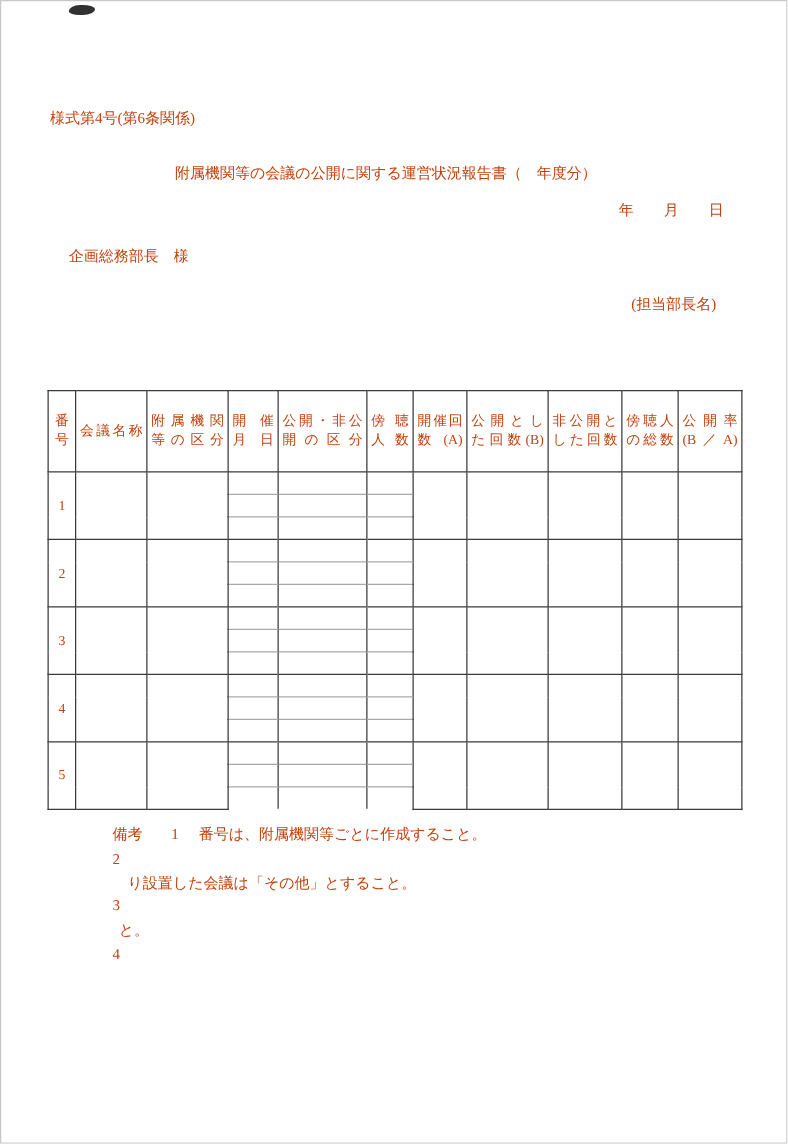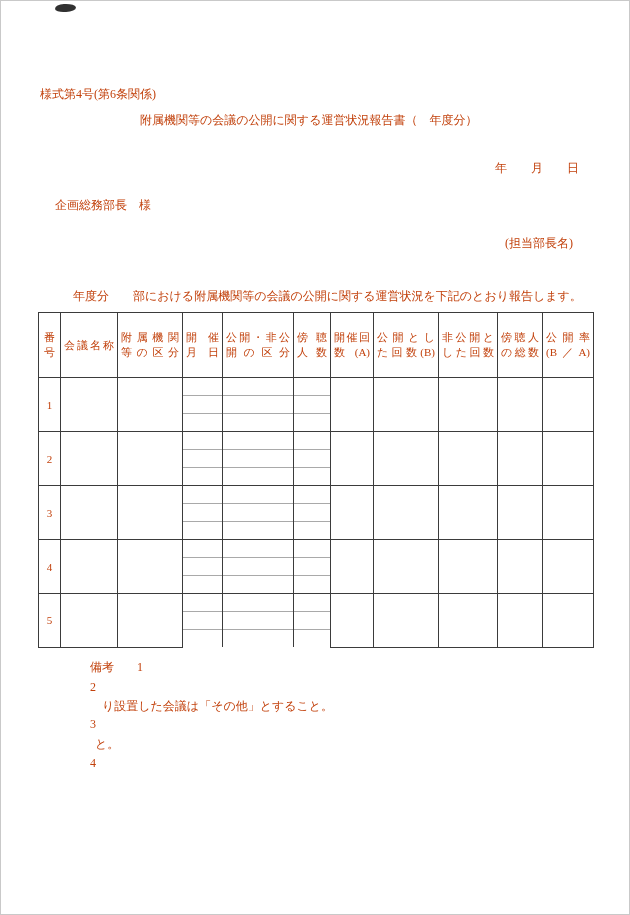--- a/index.html
+++ b/index.html
@@ -36,29 +36,28 @@
 </style>
 </head>
 <body>
 
 <div class="page">
 
   <div class="artifact"></div>
 
   <div class="abs fs12" style="left:40px;top:87px;">様式第4号(第6条関係)</div>
 
-  <div class="abs fs12" style="left:140px;top:113px;">附属機関等の会議の公開に関する運営状況報告書（　年度分）</div>
+  <div class="abs fs12" style="left:140px;top:131px;">附属機関等の会議の公開に関する運営状況報告書（　年度分）</div>
 
   <div class="abs fs12" style="left:495px;top:161px;">年　　月　　日</div>
 
   <div class="abs fs12" style="left:55px;top:198px;">企画総務部長　様</div>
 
   <div class="abs fs12" style="left:505px;top:236px;">(担当部長名)</div>
 
-  <div class="abs fs12" style="left:73px;top:289px;">年度分　　部における附属機関等の会議の公開に関する運営状況を下記のとおり報告します。</div>
 
   <table class="report">
     <colgroup>
       <col style="width:22px">
         <col style="width:57px">
         <col style="width:65px">
       <col style="width:40px">
         <col style="width:71px">
         <col style="width:37px">
       <col style="width:43px">
@@ -235,20 +234,21 @@
         <td class="s"></td>
         <td class="s"></td>
       </tr>
     </tbody>
   </table>
 
   <div>
     <div class="nl" style="top:660px;margin-left:47px;">
       <span class="nlabel">備考</span>
       <span class="nnum">1</span>
+      <span class="ntext">番号は、附属機関等ごとに作成すること。</span>
     </div>
     <div class="nl" style="top:680px;">
       <span class="nnum">2</span>
     </div>
     <div class="nl" style="top:699px;">
       <span class="ntext ind2">り設置した会議は「その他」とすること。</span>
     </div>
     <div class="nl" style="top:717px;">
       <span class="nnum">3</span>
     </div>

